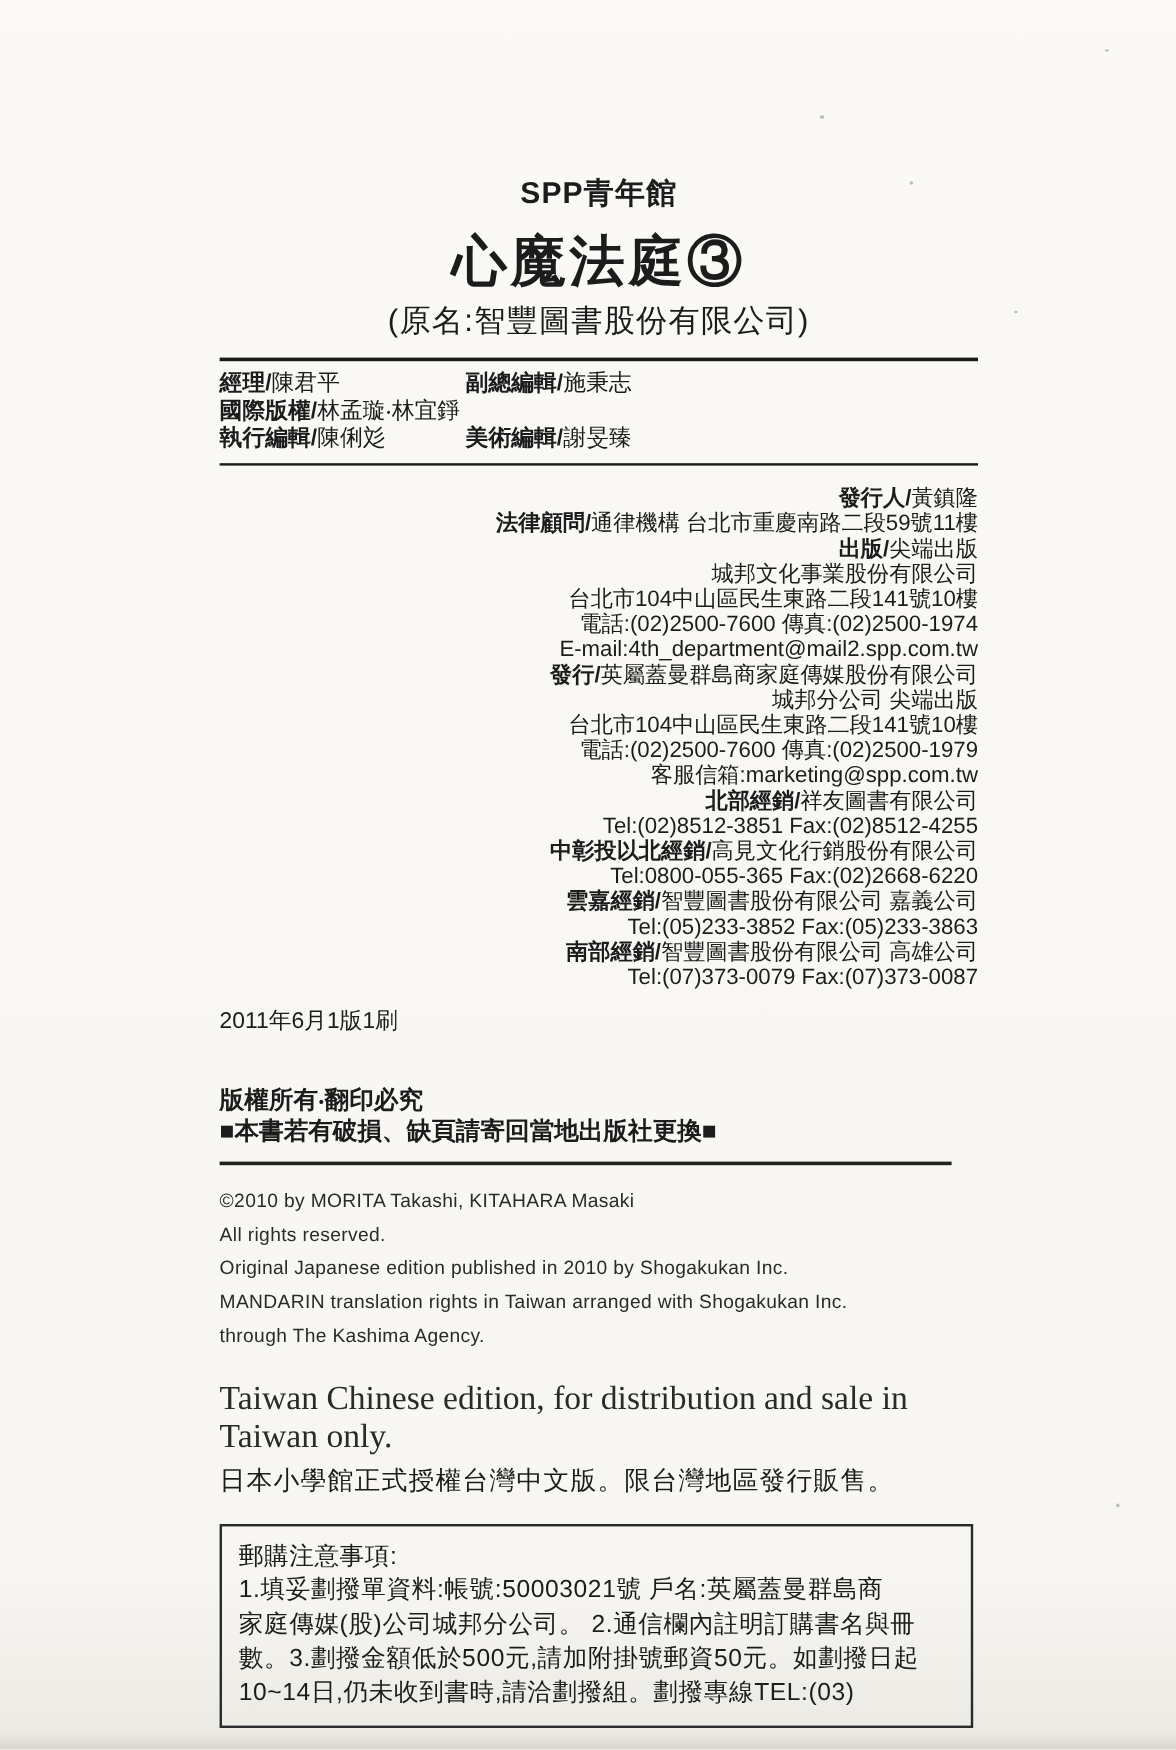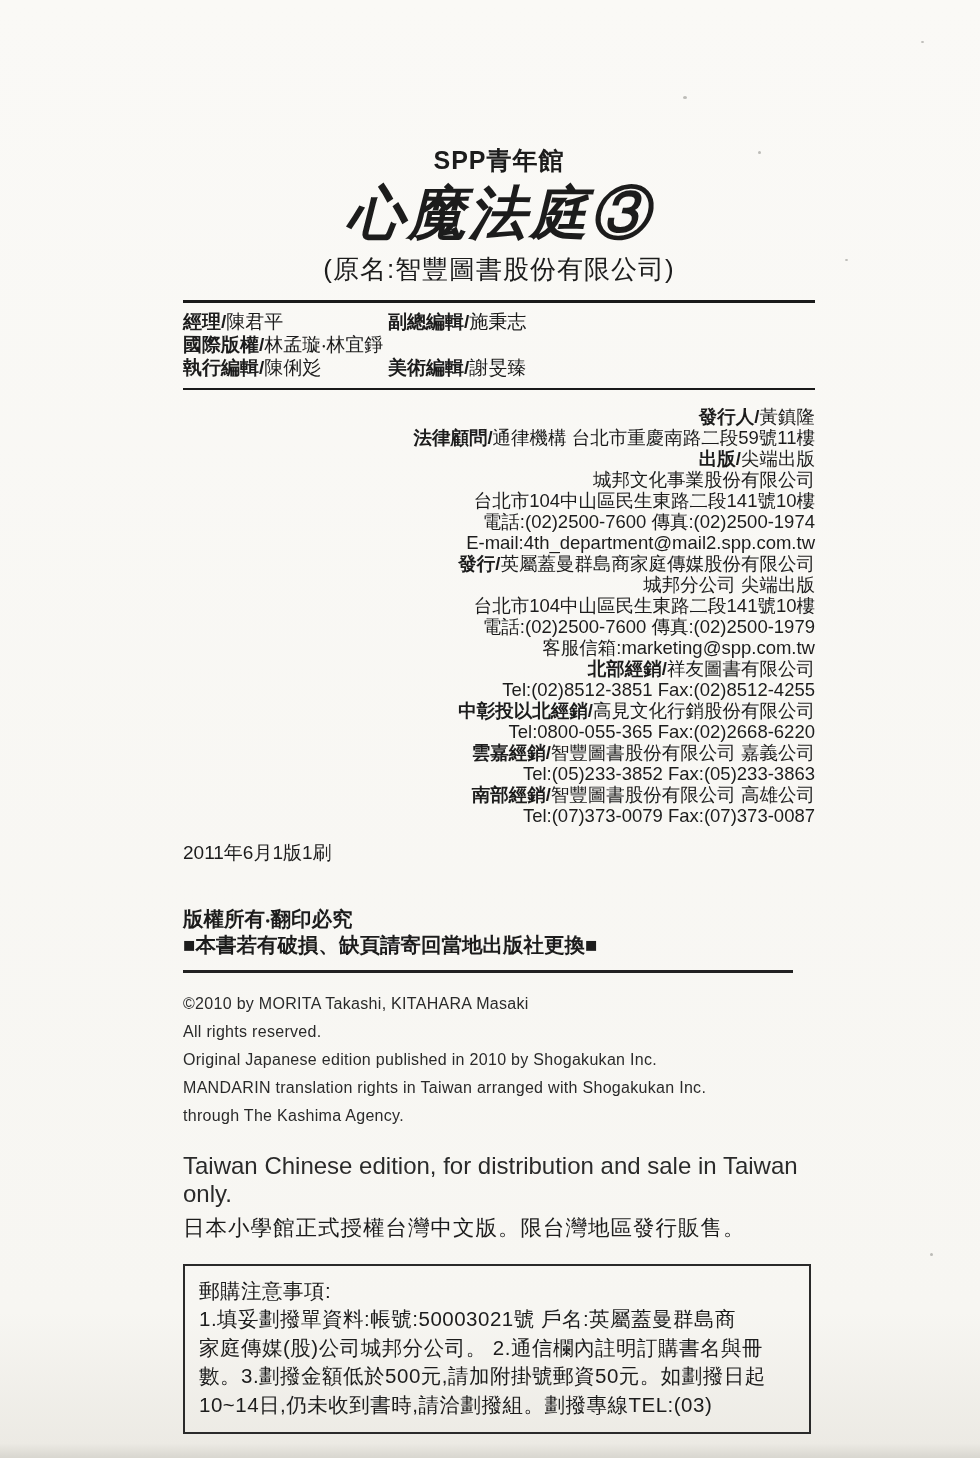--- a/index.html
+++ b/index.html
@@ -16,21 +16,21 @@
     background:linear-gradient(180deg,#faf9f6 0%,#f7f6f2 90%,#eceae4 99%,#d8d6cf 100%);
   }
   .content{
     position:absolute;
     left:183px;top:0;
     width:632px;
   }
   
   .header{ text-align:center; padding-top:144px; }
   .imprint{ font-size:25px; font-weight:bold; letter-spacing:1px; }
-  .book-title{ font-size:58px; font-weight:bold; letter-spacing:3px; margin-top:4px; line-height:1.1;font-style:italic; }
+  .book-title{ font-size:46px; font-weight:bold; letter-spacing:3px; margin-top:15px; line-height:1.1; }
   .orig-title{ font-size:26px; margin-top:7px; letter-spacing:1px; }
   
   .credits{
     margin-top:13px;
     border-top:3px solid #1a1a1a;
     border-bottom:2px solid #1a1a1a;
     padding:7px 0 9px 0;
     font-size:19px;
   }
   .credit-row{
@@ -49,21 +49,21 @@
   .ind2{ padding-left:72px; }
   .ind3{ padding-left:126px; }
   
   .edition{ margin-top:14px; font-size:19px; }
   .rights{ margin-top:40px; font-weight:bold; font-size:20.5px; line-height:26px; }
   .mid-rule{ margin-top:12px; width:610px; border-top:3px solid #222; }
   
   .copyright-en{ margin-top:17px; font-size:16px; line-height:28px; color:#2a2a2a; letter-spacing:0.3px; }
   
   .license{ margin-top:22px; }
-  .license-en{ font-size:24px; color:#2a2a2a; }
+  .license-en{ font-size:28px; color:#2a2a2a;font-family:Liberation Serif, serif; }
   .license-zh{ font-size:21.5px; font-weight:normal; margin-top:5px; letter-spacing:1px; }
   
   .mail-box{
     margin-top:22px;
     border:2px solid #2a2a2a;
     width:628px;
     box-sizing:border-box;
     padding:11px 14px 13px 14px;
     font-size:20.5px;
     line-height:28.5px;

